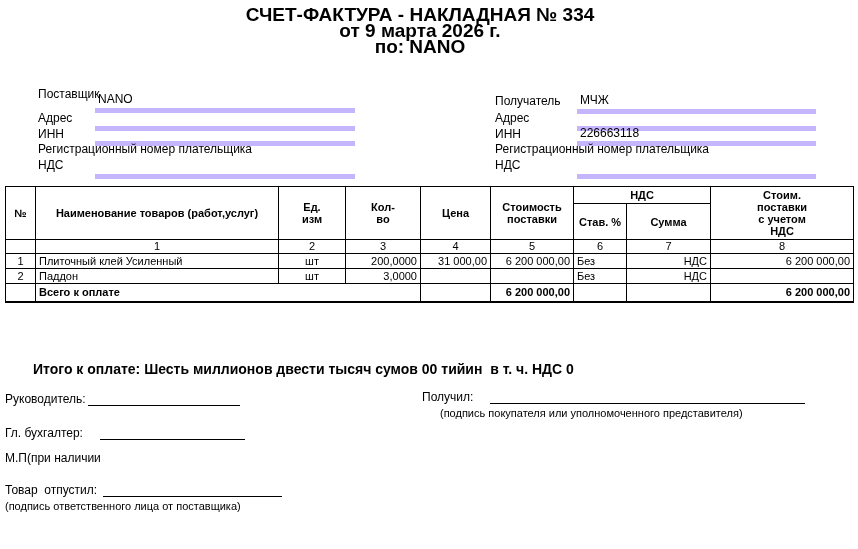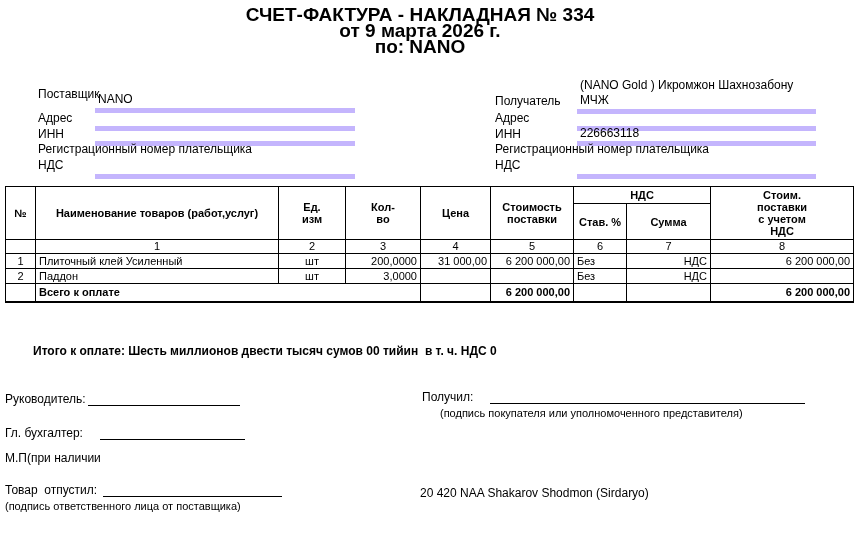--- a/index.html
+++ b/index.html
@@ -25,21 +25,21 @@
     line-height:12px; padding:1px 1px; }
   tr.hdr-top { height:17px; }
   tr.hdr-sub { height:36px; }
   tr.nums td { height:13px; text-align:center; line-height:13px; padding:0; }
   tr.datarow { height:15px; }
   tr.datarow td { line-height:14px; }
   tr.row-total { height:18px; font-weight:bold; }
   tr.row-total td { border-bottom-width:2px; }
   .ac { text-align:center; } .ar { text-align:right; } .al { text-align:left;margin-top:32px; }
 
-  .summary { left:33px; top:344px; font-weight:bold; font-size:12px; white-space:pre; }
+  .summary { left:33px; top:361px; font-weight:bold; font-size:14px; white-space:pre; }
   .sig-lbl { font-size:12px; white-space:pre; }
   .sig-line { border-bottom:1px solid #000; }
   .note { font-size:11px; color:#000; white-space:nowrap; }
 </style>
 </head>
 <body>
 
 <div class="page">
 
   <div class="abs title-block">
@@ -55,21 +55,20 @@
   <div class="abs fline" style="left:95px;top:111px;width:257px;height:15px;"></div>
 
   <div class="abs lbl" style="left:38px;top:127px;">ИНН</div>
   <div class="abs fline" style="left:95px;top:126px;width:257px;height:15px;"></div>
 
   <div class="abs lbl" style="left:38px;top:142px;">Регистрационный номер плательщика</div>
 
   <div class="abs lbl" style="left:38px;top:158px;">НДС</div>
   <div class="abs fline" style="left:95px;top:158px;width:257px;height:16px;"></div>
 
-  <div class="abs noline" style="left:577px;top:78px;width:236px;">(NANO Gold ) Икромжон Шахнозабону</div>
   <div class="abs lbl" style="left:495px;top:94px;">Получатель</div>
   <div class="abs fline" style="left:577px;top:93px;width:236px;height:16px;">МЧЖ</div>
 
   <div class="abs lbl" style="left:495px;top:111px;">Адрес</div>
   <div class="abs fline" style="left:577px;top:111px;width:236px;height:15px;"></div>
 
   <div class="abs lbl" style="left:495px;top:127px;">ИНН</div>
   <div class="abs fline" style="left:577px;top:126px;width:236px;height:15px;">226663118</div>
 
   <div class="abs lbl" style="left:495px;top:142px;">Регистрационный номер плательщика</div>
@@ -166,15 +165,14 @@
 
   <div class="abs sig-lbl" style="left:5px;top:426px;text-align:center;">Гл. бухгалтер:</div>
   <div class="abs sig-line" style="left:100px;top:426px;width:145px;height:13px;"></div>
 
   <div class="abs sig-lbl" style="left:5px;top:451px;">М.П(при наличии</div>
 
   <div class="abs sig-lbl" style="left:5px;top:483px;">Товар  отпустил:</div>
   <div class="abs sig-line" style="left:103px;top:483px;width:179px;height:13px;"></div>
   <div class="abs note" style="left:5px;top:500px;">(подпись ответственного лица от поставщика)</div>
 
-  <div class="abs note" style="left:420px;top:486px;font-size:12px;">20 420 NAA Shakarov Shodmon (Sirdaryo)</div>
 
 </div>
 
 </body></html>

